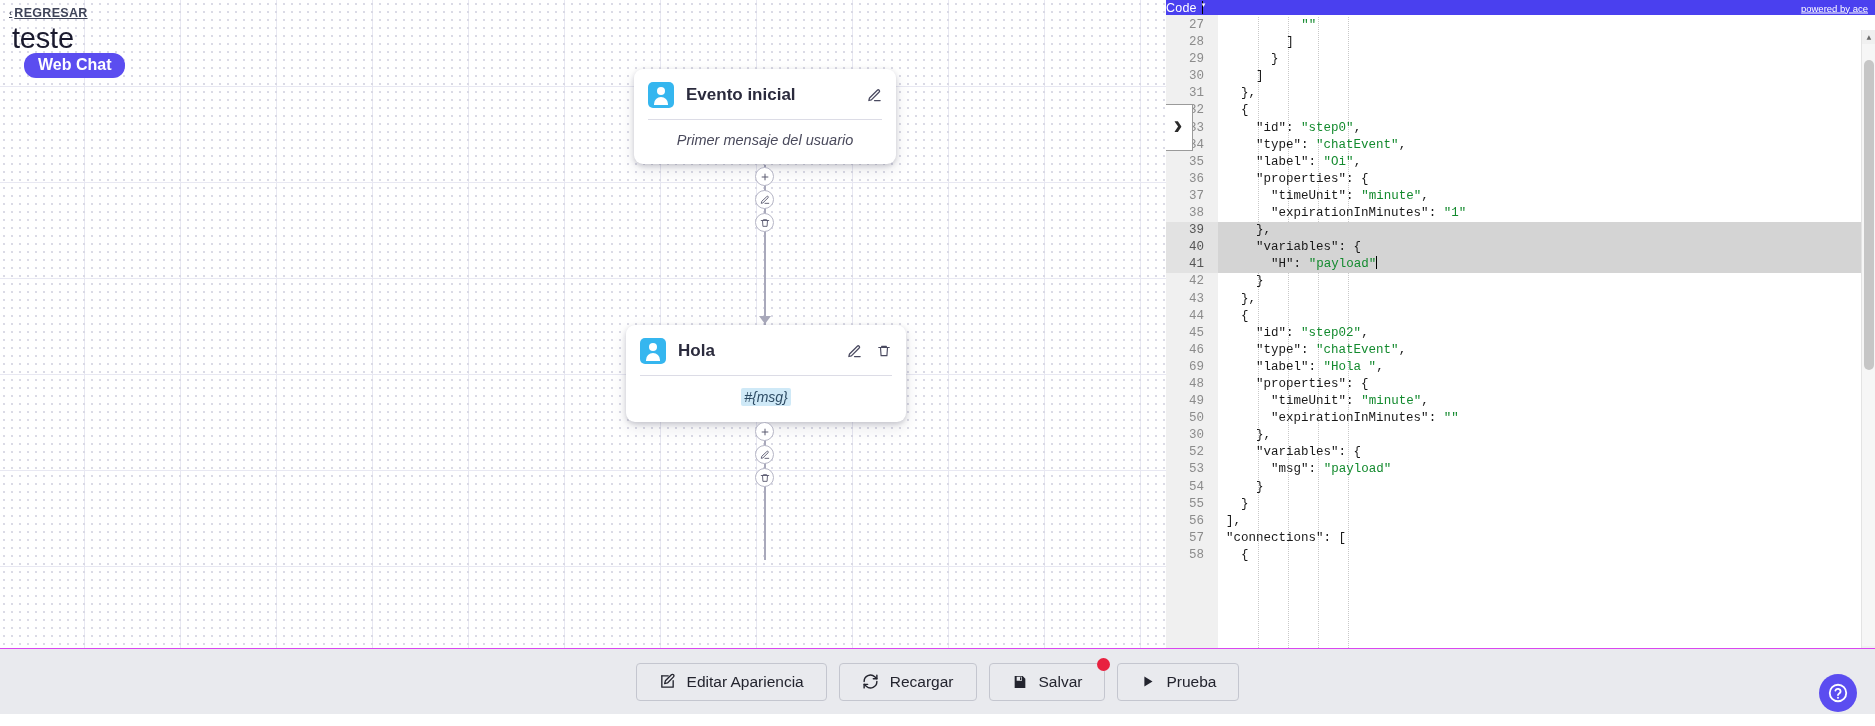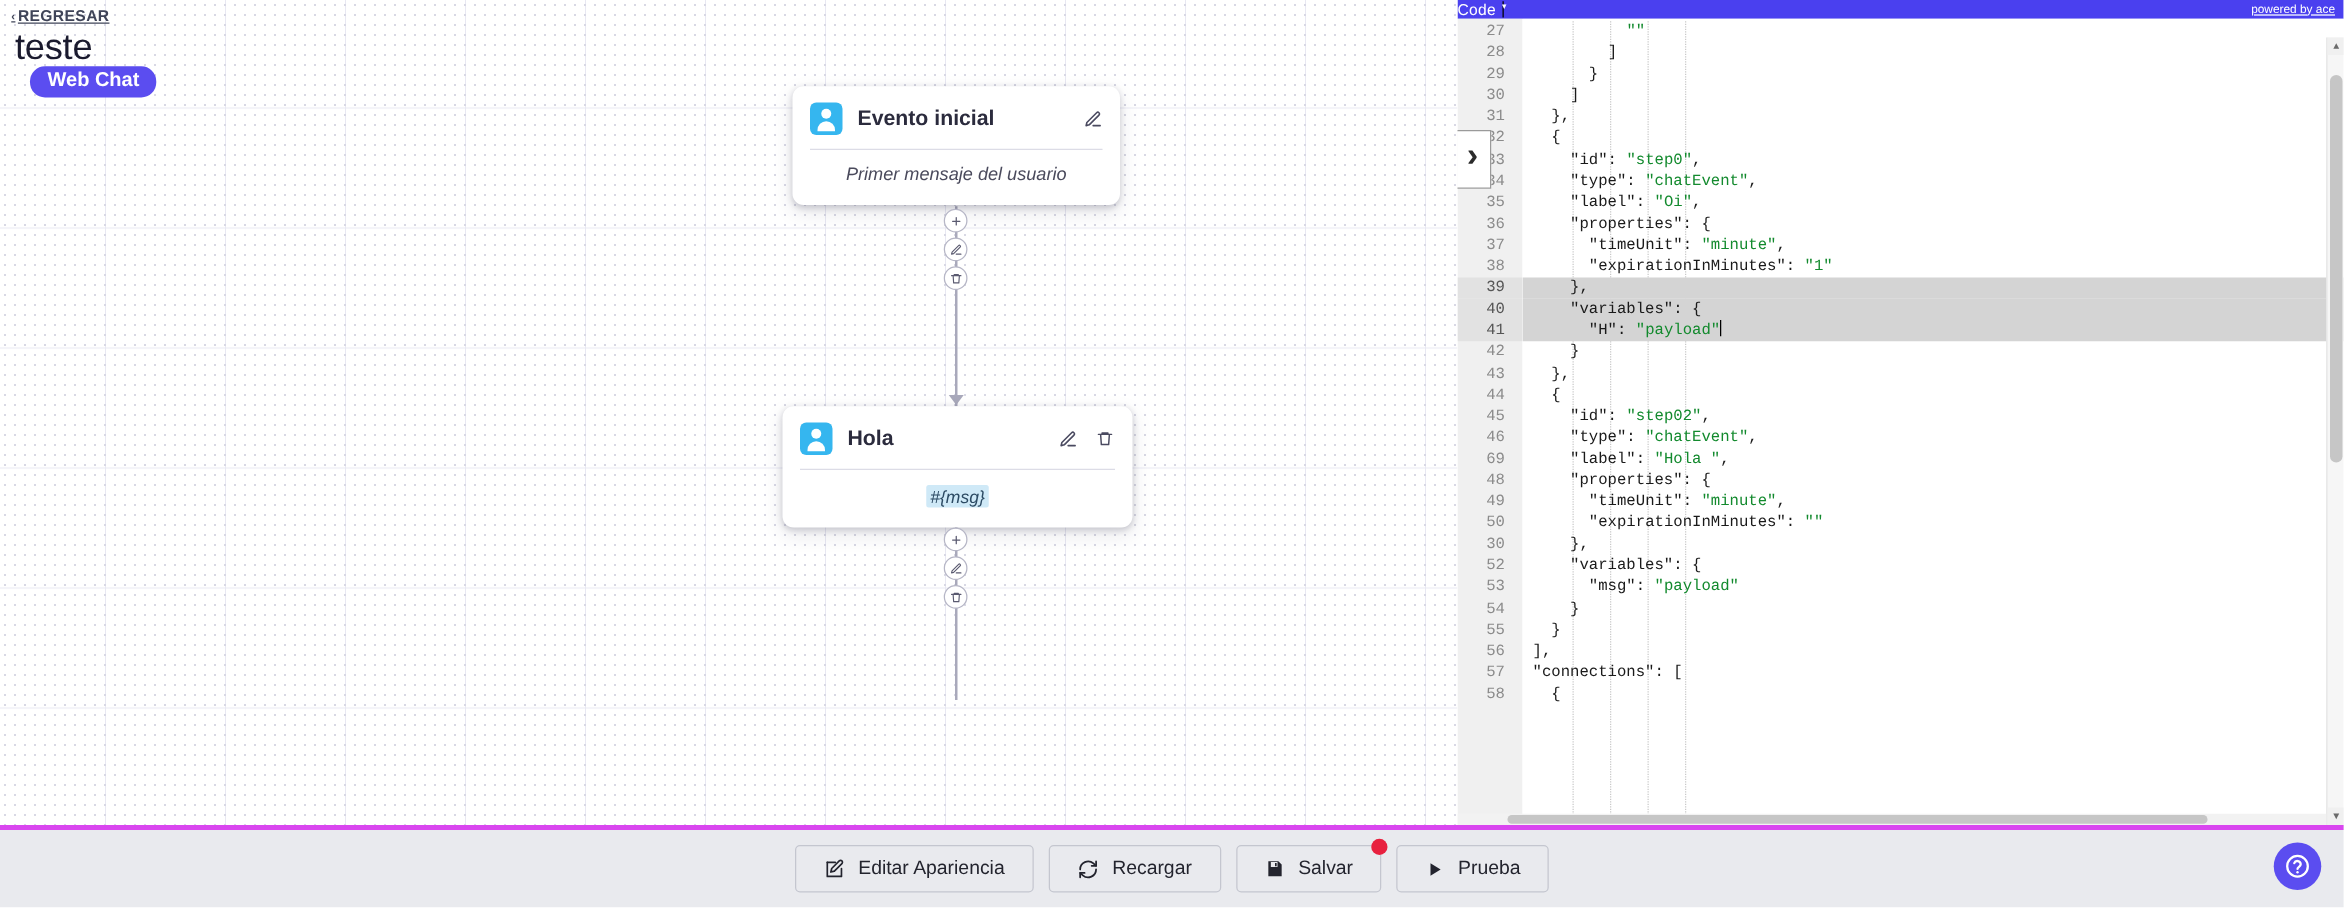--- a/index.html
+++ b/index.html
@@ -186,22 +186,22 @@
     position: absolute; left: 0; right: 14px; bottom: 0; height: 9px;
     background: #f2f2f2;
   }
   .hscroll-thumb {
     position: absolute; left: 40px; width: 560px; top: 1px; height: 7px;
     background: #c6c6c6; border-radius: 4px;
   }
 
   
   .toolbar {
-    position: absolute; left: 0; bottom: 0; width: 1875px; height: 66px;
-    background: #e9eaee; border-top: 4px solid #d946ef;
+    position: absolute; left: 0; bottom: 12px; width: 1875px; height: 66px;
+    background: #e9eaee; border-top: 1px solid #d946ef;
     display: flex; align-items: center; justify-content: center; gap: 12px;
   }
   .tb-btn {
     position: relative; background: #e9eaee; border: 1px solid #c4c6cf;
     border-radius: 4px; height: 38px; padding: 0 22px;
     display: flex; align-items: center; gap: 11px;
     font-size: 15.5px; color: #23242e; cursor: pointer;
   }
   .tb-btn.primary {
     background: #5b4df0; border-color: #5b4df0; color: #fff; font-weight: 700;

